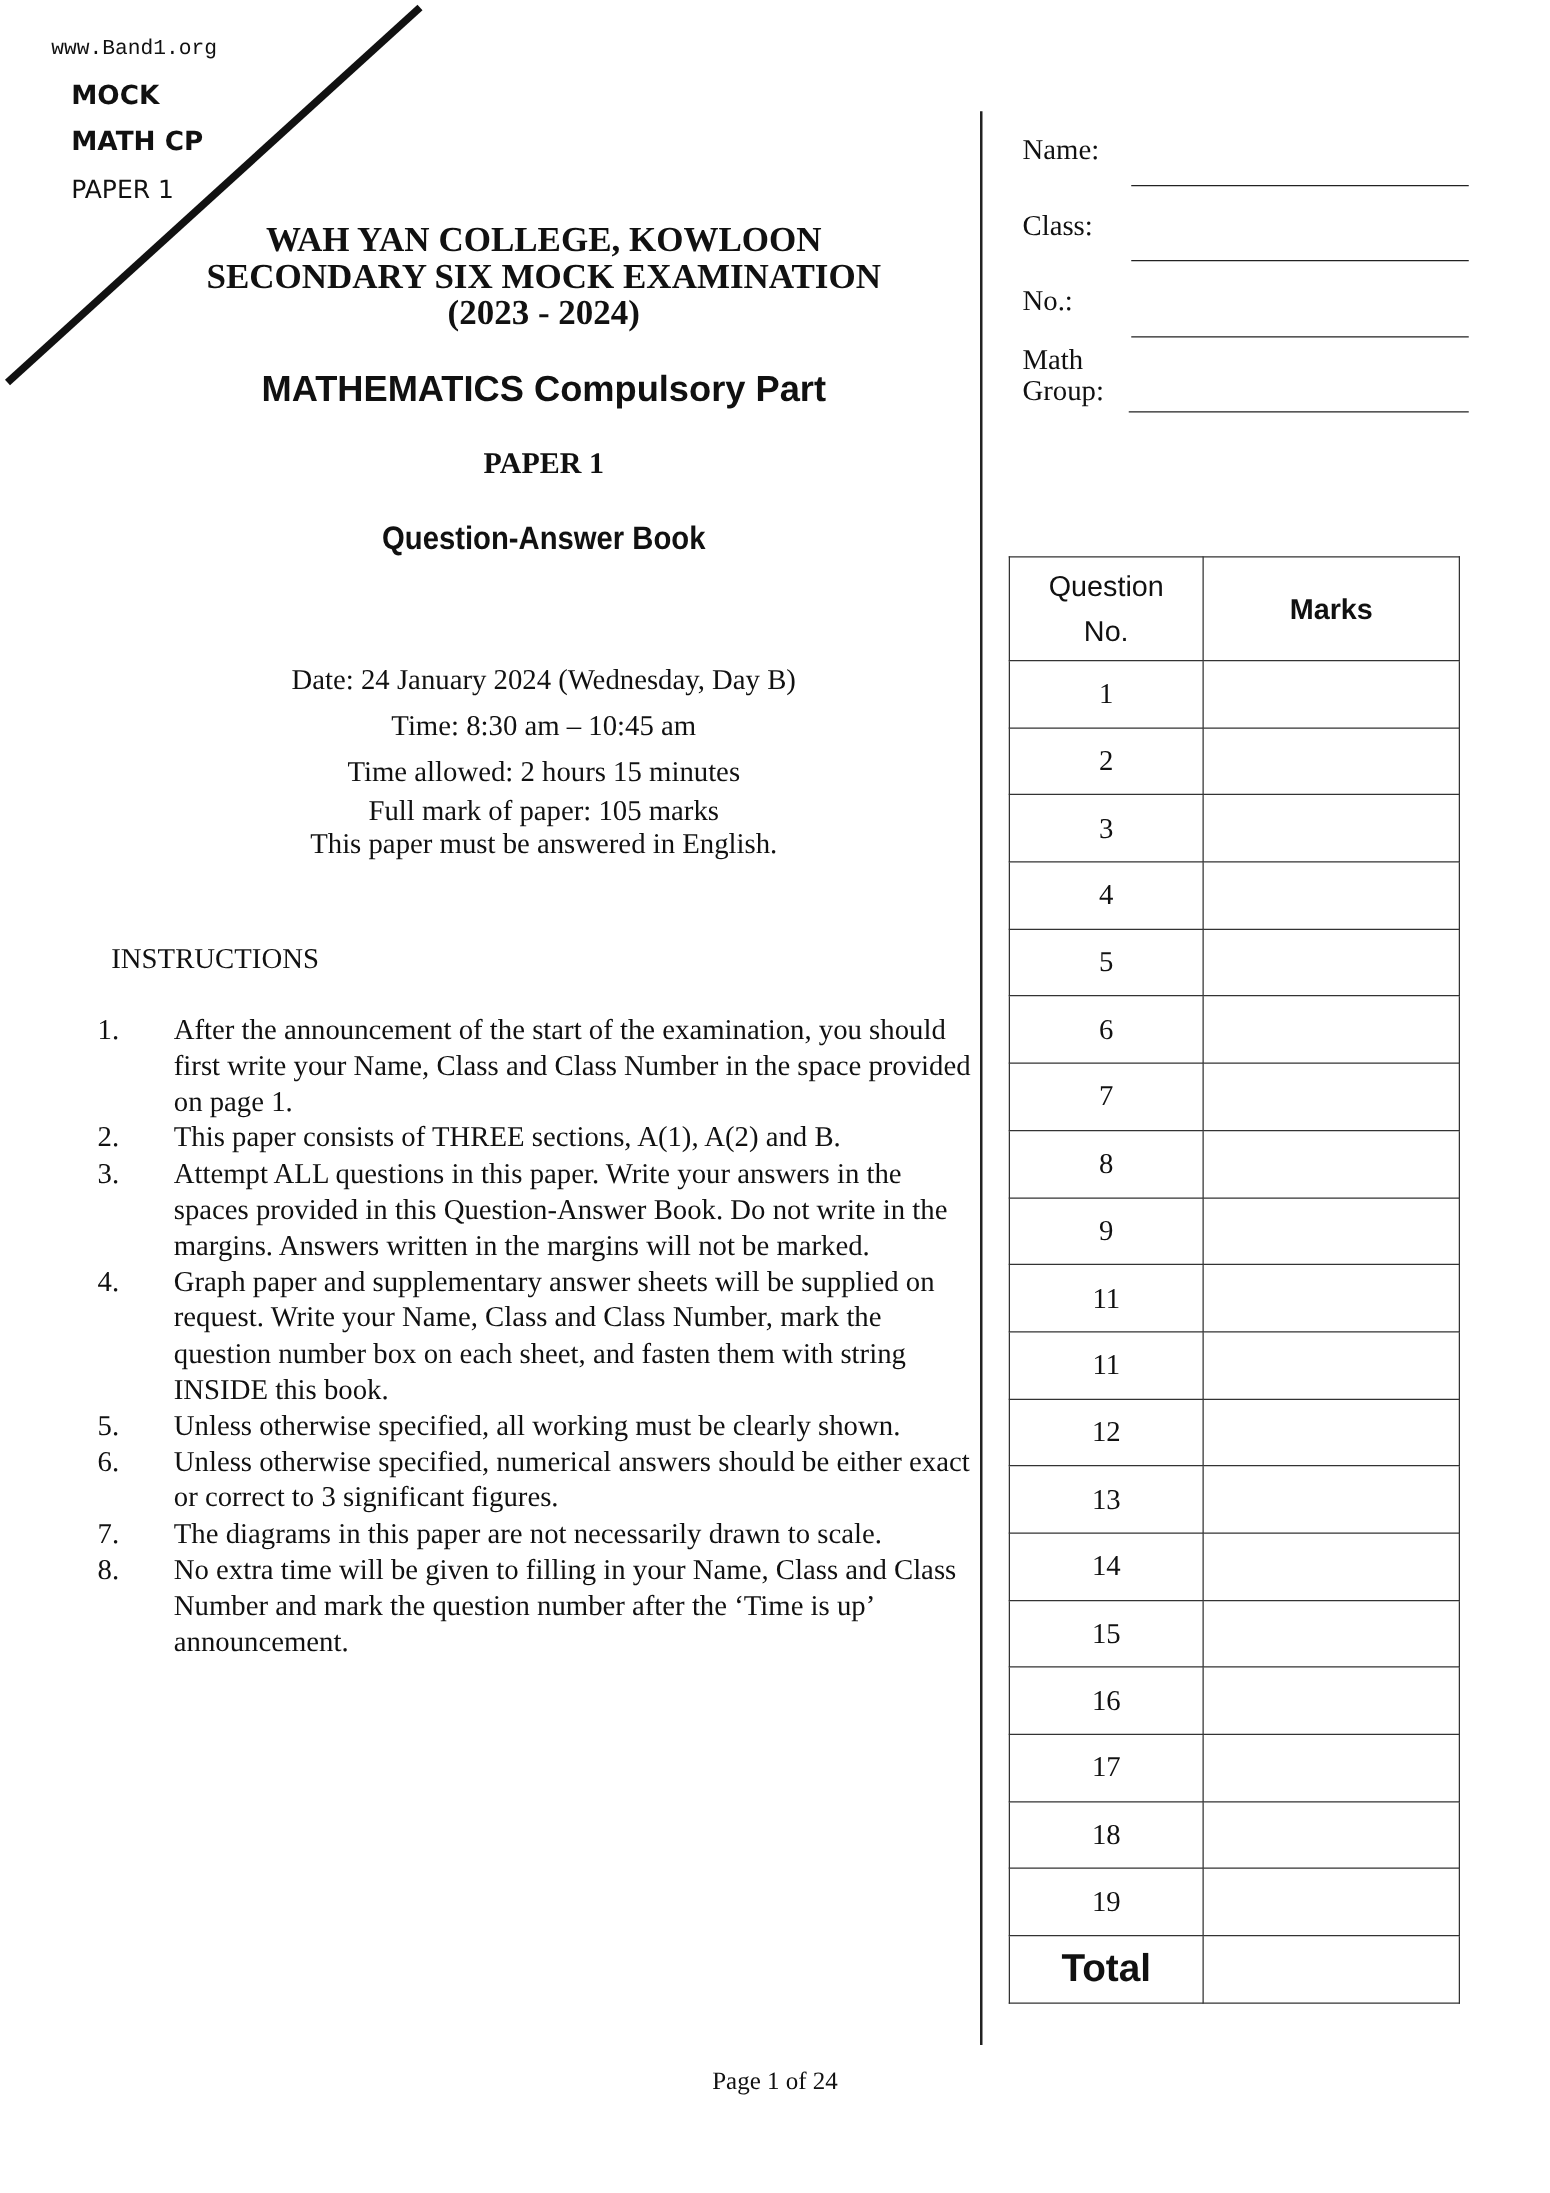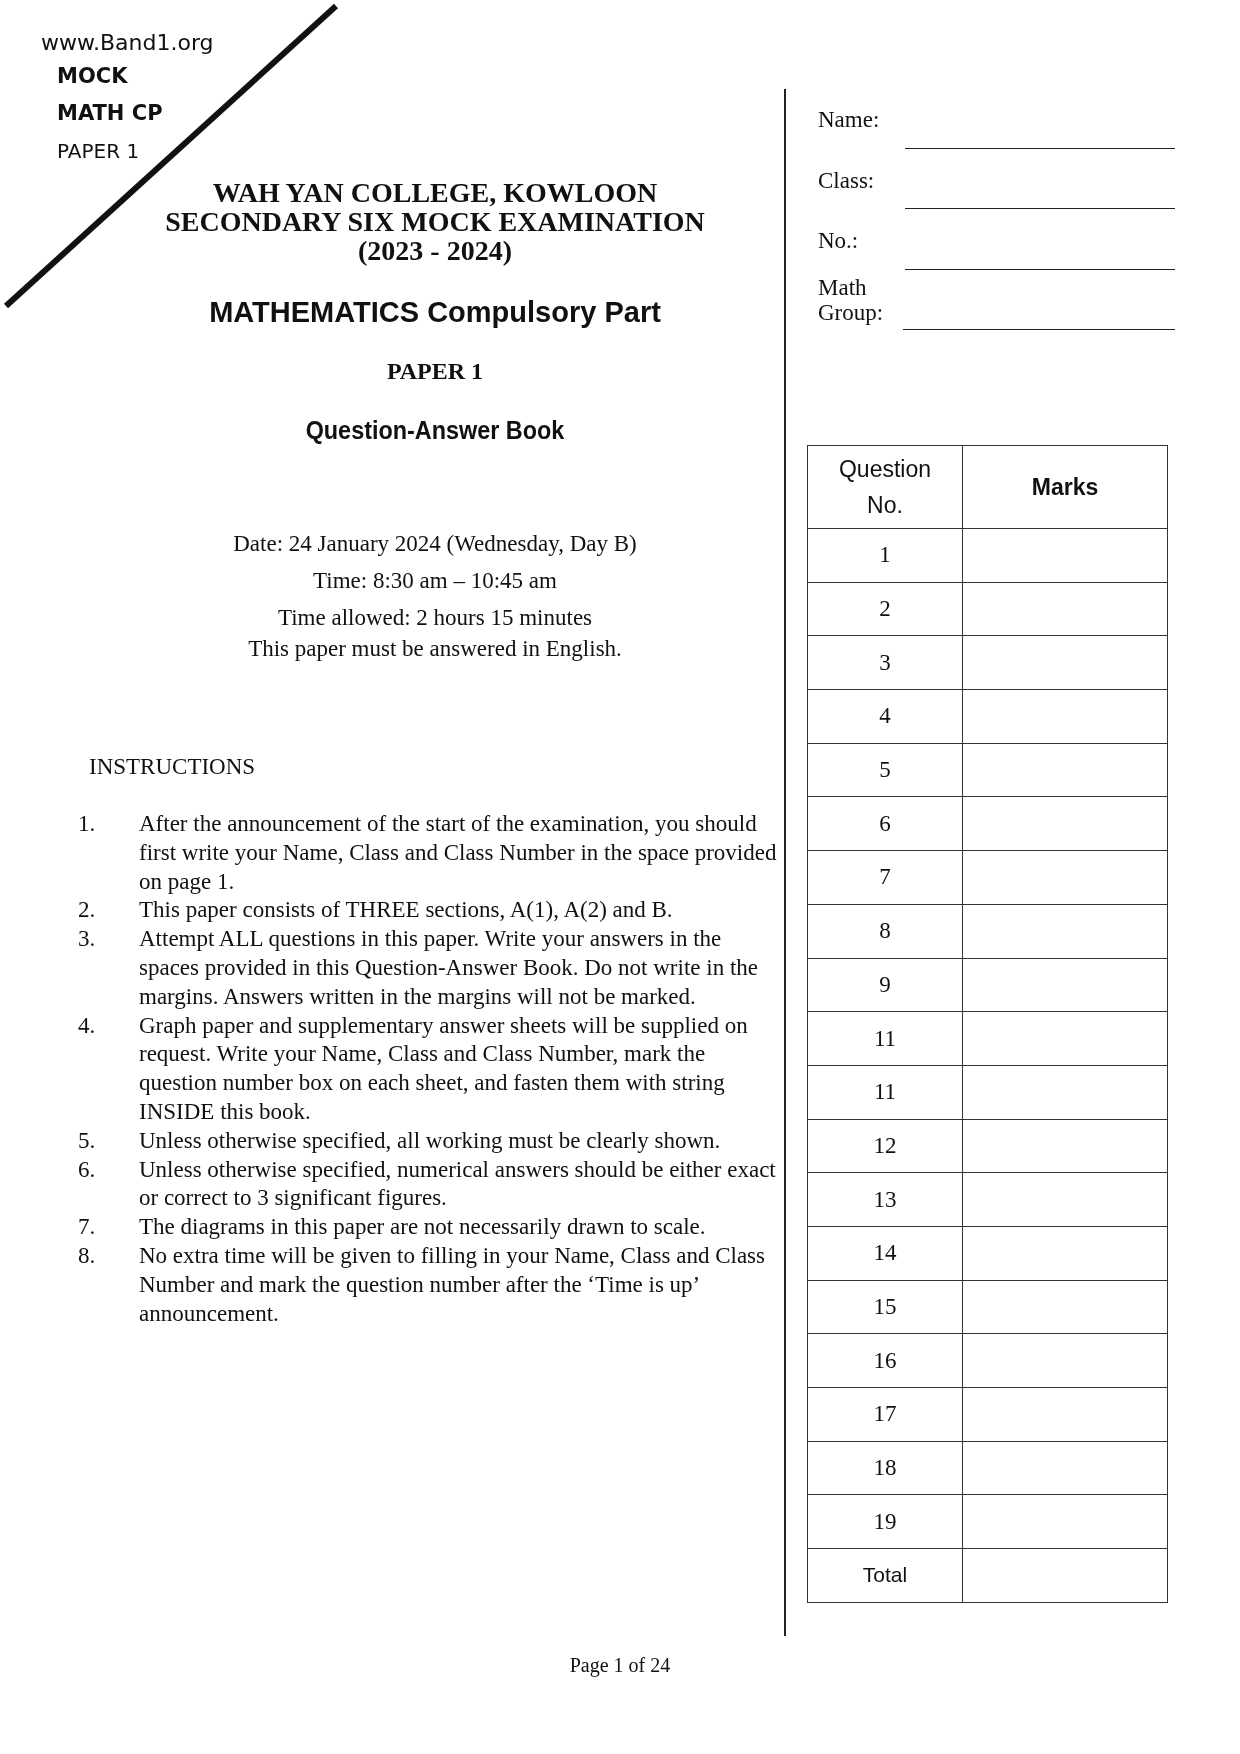--- a/index.html
+++ b/index.html
@@ -1,19 +1,19 @@
 <!DOCTYPE html>
 <html><head>
 <meta charset="utf-8">
 <style>
   html, body { margin: 0; padding: 0; background: #ffffff; }
   body { width: 1240px; height: 1754px; position: relative; overflow: hidden; color: #111; font-family: "Liberation Serif", serif; }
   .abs { position: absolute; }
   .corner-text { font-family: "DejaVu Sans", sans-serif; color: #111; }
-  #site { left: 41px; top: 30px; font-size: 22px; }
+  #site { left: 41px; top: 30px; font-size: 17px; font-family: Liberation Mono, monospace; }
   #mock { left: 57px; top: 64px; font-size: 21px; font-weight: bold; }
   #mathcp { left: 57px; top: 101px; font-size: 21px; font-weight: bold; }
   #paper1tag { left: 57px; top: 139px; font-size: 20px; }
   #diag { left: 0; top: 0; }
   .center-col { left: 150px; width: 570px; text-align: center; }
   #school { top: 178px; font-size: 28px; font-weight: bold; line-height: 29px; }
   #subject { top: 296px; font-family: "Liberation Sans", sans-serif; font-size: 29px; font-weight: bold; }
   #paper { top: 358px; font-size: 24px; font-weight: bold; }
   #qab { top: 415px; font-family: "Liberation Sans", sans-serif; font-size: 26px; font-weight: bold; transform: scaleX(0.9); }
   #meta { top: 525px; font-size: 23px; line-height: 37px; }
@@ -25,21 +25,21 @@
   .ins .txt { flex: 1; }
   #vline { left: 784px; top: 89px; width: 2px; height: 1547px; background: #222; }
   .field-label { left: 818px; font-size: 23px; line-height: 25px; }
   .field-line { height: 1px; background: #222; }
   #marks-table { left: 807px; top: 445px; border-collapse: collapse; font-family: "Liberation Serif", serif; border-radius: 26px; }
   #marks-table td, #marks-table th { border: 1.5px solid #333; padding: 0; text-align: center; }
   #marks-table .qcol { width: 154px; }
   #marks-table .mcol { width: 204px; font-weight: bold; }
   #marks-table th { font-family: "Liberation Sans", sans-serif; font-weight: normal; font-size: 23px; height: 82px; line-height: 36px; }
   #marks-table td { height: 52.7px; font-size: 23px; }
-  #marks-table tr.total td.qcol { font-family: "Liberation Sans", sans-serif; font-weight: normal; font-size: 21px; height: 44px; }
+  #marks-table tr.total td.qcol { font-family: "Liberation Sans", sans-serif; font-weight: bold; font-size: 31px; height: 44px; }
   #footer { left: 0; width: 1240px; top: 1654px; text-align: center; font-size: 20px; }
 </style>
 </head>
 <body>
 
 <svg id="diag" class="abs" width="360" height="320">
   <line x1="336" y1="6" x2="6" y2="306" stroke="#111" stroke-width="6"></line>
 </svg>
 
 <div id="site" class="abs corner-text">www.Band1.org</div>
@@ -53,20 +53,21 @@
   <div>(2023 - 2024)</div>
 </div>
 <div id="subject" class="abs center-col">MATHEMATICS Compulsory Part</div>
 <div id="paper" class="abs center-col">PAPER 1</div>
 <div id="qab" class="abs center-col">Question-Answer Book</div>
 
 <div id="meta" class="abs center-col">
   <div>Date: 24 January 2024 (Wednesday, Day B)</div>
   <div>Time: 8:30 am – 10:45 am</div>
   <div>Time allowed: 2 hours 15 minutes</div>
+  <div class="last">Full mark of paper: 105 marks</div>
   <div class="last">This paper must be answered in English.</div>
 </div>
 
 <div id="instr-title" class="abs">INSTRUCTIONS</div>
 <div id="instr" class="abs">
     <div class="ins">
       <div class="num">1.</div>
       <div class="txt">After the announcement of the start of the examination, you should first write your Name, Class and Class Number in the space provided on page 1.</div>
     </div>
     <div class="ins">

